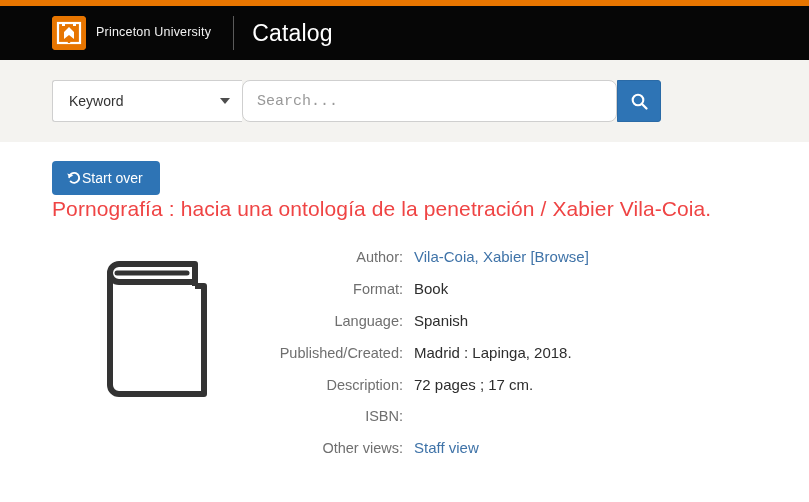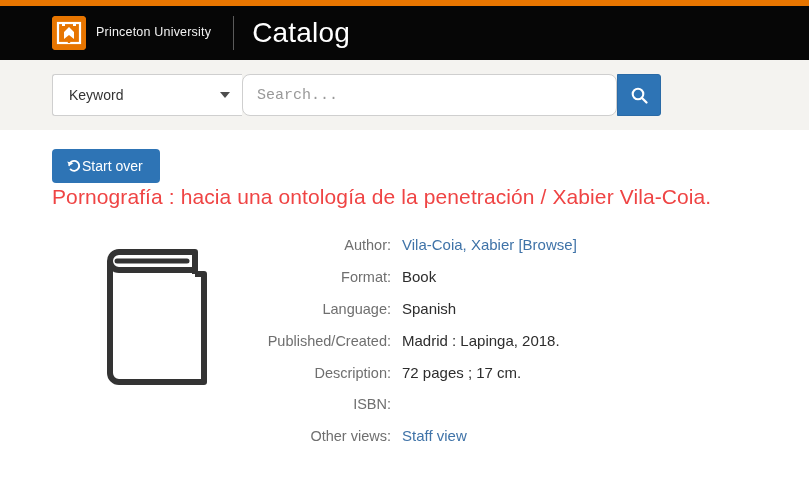--- a/index.html
+++ b/index.html
@@ -45,28 +45,28 @@
     letter-spacing: 4.2px;
     display: block;
   }
   .masthead-divider {
     width: 1px; height: 34px;
     background: #5a5a5a;
     margin: 0 18px 0 22px;
   }
   .app-name {
     color: #ffffff;
-    font-size: 28px;
+    font-size: 23px;
     letter-spacing: .2px;
   }
 
   
   .search-band {
     background: #f4f3f0;
-    height: 70px;
+    height: 82px;
     display: flex;
     align-items: center;
     padding-left: 52px;
   }
   .search-group { display: flex; align-items: stretch; height: 42px; }
   .field-select {
     width: 190px;
     background: #ffffff;
     border: 1px solid #cfcfcf;
     border-right: none;
@@ -146,20 +146,21 @@
     display: flex;
     justify-content: center;
     padding-top: 13px;
   }
   .fields-col { flex: 1 1 auto; padding-top: 4px; }
 
   .field-row {
     display: flex;
     align-items: center;
     margin-bottom: 15px;
+    margin-left: 12px;
   }
   .field-label {
     width: 140px;
     flex: 0 0 140px;
     text-align: right;
     color: #6f6f6f;
     font-size: 14.5px;
     padding-right: 11px;
   }
   .field-value {

